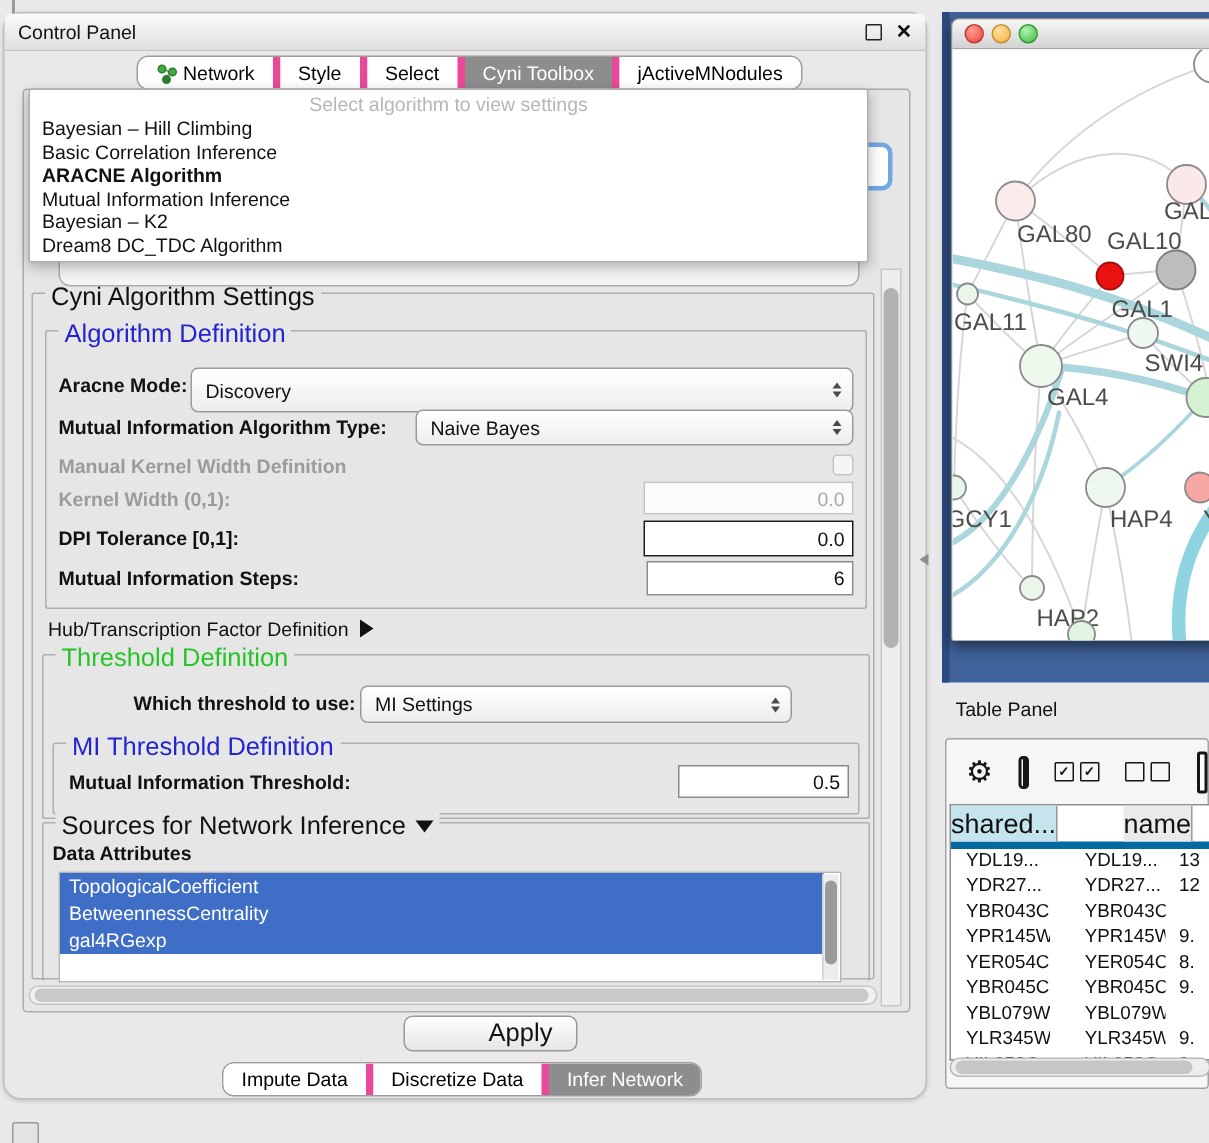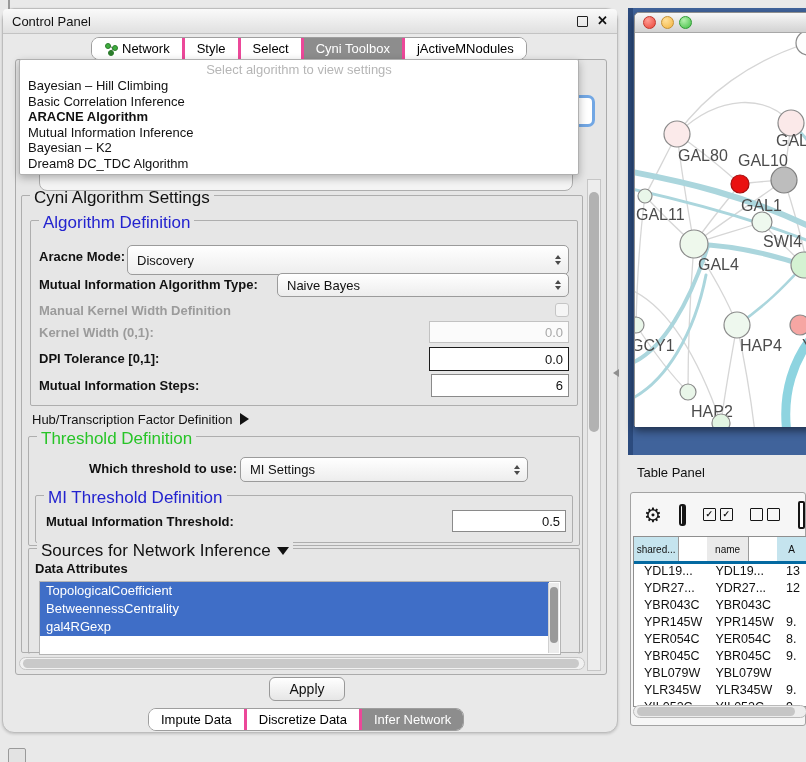--- a/index.html
+++ b/index.html
@@ -11,21 +11,21 @@
   .cp-titlebar{position:absolute;left:0;top:0;right:0;height:25px;
       background:linear-gradient(#fafafa,#e0e0e0);border-bottom:1px solid #c3c3c3;
       border-radius:4px 4px 0 0;display:flex;align-items:center;padding:0 9px;box-sizing:border-box;}
   .cp-title{font-size:13px;}
   .cp-btns{margin-left:auto;display:flex;align-items:center;gap:9px;}
   .float-ico{width:9px;height:9px;border:1.6px solid #222;border-radius:1px;}
   .close-ico{font-size:13px;font-weight:bold;line-height:10px;color:#111;}
   
   .seg{position:absolute;display:flex;background:#fff;border:1px solid #9e9e9e;border-radius:8px;
        overflow:hidden;font-size:13px;}
-  .seg .tab{padding:3px 12px;display:flex;align-items:center;gap:5px;border-right:3px solid #ec4899;
+  .seg .tab{padding:3px 12px;display:flex;align-items:center;gap:5px;border-right:5px solid #ec4899;
        white-space:nowrap;background:#fff;color:#000;}
   .seg .tab:last-child{border-right:none;}
   .seg .tab.sel{background:#8d8d8d;color:#fff;}
   .top-tabs{left:88px;top:28px;}
   .bot-tabs{left:145px;top:699px;}
   .net-ico{width:13px;height:13px;position:relative;}
   .net-ico i{position:absolute;border-radius:50%;background:#3fae3f;border:1px solid #2c7d2c;width:4px;height:4px;}
   .net-ico b{position:absolute;background:#8a8a8a;height:1px;}
   
   .content-panel{position:absolute;left:12px;top:50px;width:592px;height:616px;
@@ -72,23 +72,23 @@
   .list-sb{position:absolute;right:1px;top:1px;bottom:1px;width:10px;background:#ececec;border-left:1px solid #d0d0d0;}
   .list-sb .th{position:absolute;left:1px;right:1px;top:4px;height:56px;background:#9a9a9a;border-radius:5px;}
   
   .vsb{position:absolute;left:584px;top:170px;width:14px;height:492px;background:#ededed;
       border:1px solid #c6c6c6;box-sizing:border-box;}
   .vsb .th{position:absolute;left:1px;width:10px;top:12px;height:240px;background:#b2b2b2;border-radius:5px;}
   .hsb{position:absolute;left:16px;top:648px;width:566px;height:13px;background:#f1f1f1;
       border:1px solid #c6c6c6;border-radius:7px;box-sizing:border-box;}
   .hsb .th{position:absolute;top:1px;bottom:1px;left:3px;width:556px;background:#c9c9c9;border-radius:6px;}
   
-  .apply{position:absolute;left:266px;top:668px;width:74px;height:22px;font-size:14px;
+  .apply{position:absolute;left:266px;top:668px;width:74px;height:22px;font-size:17px;
       background:linear-gradient(#ffffff,#e6e6e6);border:1px solid #999;border-radius:6px;
-      display:flex;align-items:center;justify-content:center;}
+      display:flex;align-items:center;justify-content:center;padding-left:40px;}
   
   .blue-panel{position:absolute;left:628px;top:8px;width:178px;height:447px;background:#40639b;
       border-left:5px solid #2c4b7e;box-sizing:border-box;}
   .net-win{position:absolute;left:634px;top:12px;width:180px;height:415px;background:#fff;
       border:1px solid #8f8f8f;border-radius:5px 5px 2px 2px;box-shadow:0 4px 9px rgba(0,0,0,.5);box-sizing:border-box;}
   .net-title{height:19px;background:linear-gradient(#f7f7f7,#d2d2d2);border-bottom:1px solid #a8a8a8;
       border-radius:5px 5px 0 0;display:flex;align-items:center;padding-left:8px;gap:5px;}
   .tl{width:13px;height:13px;border-radius:50%;box-sizing:border-box;}
   .tl.red{background:radial-gradient(circle at 35% 30%,#ff9d94,#ea4438);border:1px solid #c2362c;}
   .tl.yel{background:radial-gradient(circle at 35% 30%,#ffe09a,#f3b440);border:1px solid #c59032;}
@@ -103,25 +103,25 @@
   .gear{font-size:20px;line-height:20px;color:#151515;margin-left:13px;}
   .cols-ico{width:20px;height:22px;border:2.4px solid #151515;border-radius:3px;margin-left:17px;
       display:flex;box-sizing:border-box;}
   .cols-ico i{width:50%;border-right:2.4px solid #151515;}
   .ckpair{display:flex;gap:4px;margin-left:17px;}
   .ck{width:11px;height:11px;border:1.7px solid #151515;border-radius:1px;font-size:9px;font-weight:bold;
       line-height:10px;text-align:center;box-sizing:content-box;color:#151515;}
   .doc-ico{width:18px;height:24px;border:2.4px solid #151515;border-radius:2px;margin-left:18px;background:#fff;}
   .tbl{position:absolute;left:2px;top:43px;right:-2px;height:169px;border:1px solid #8f8f8f;
       border-right:none;background:#fff;overflow:hidden;}
-  .thead{display:flex;height:24px;border-bottom:3px solid #0369a1;font-size:10px;gap:28px;}
+  .thead{display:flex;height:24px;border-bottom:5px solid #0369a1;font-size:18px;gap:28px;}
   .th-cell{display:flex;align-items:center;justify-content:center;border-right:1px solid #9a9a9a;
       box-sizing:border-box;background:#c5e4ee;}
   .th-cell.gray{background:#eaeaea;}
-  .c1{width:80px;} .c2{width:74px;} .c3{flex:1;min-width:30px;}
+  .c1{width:80px;} .c2{width:74px;margin-left:16px;} .c3{flex:1;min-width:30px;}
   .trow{display:flex;height:17px;font-size:12.5px;}
   .trow .tcell{white-space:nowrap;overflow:hidden;box-sizing:border-box;}
   .trow .c1{padding-left:10px;} .trow .c2{padding-left:7px;} .trow .c3{padding-left:9px;}
   .tp-hsb{position:absolute;left:2px;right:-2px;top:212px;height:13px;background:#ededed;
       border:1px solid #b9b9b9;border-radius:7px;box-sizing:border-box;}
   .tp-hsb .th{position:absolute;top:1px;bottom:1px;left:3px;width:158px;background:#c6c6c6;border-radius:6px;}
   
   .divider-handle{position:absolute;left:613px;top:369px;width:0;height:0;
       border-top:4px solid transparent;border-bottom:4px solid transparent;border-right:6px solid #8e8e8e;}
   .edge-artifact{position:absolute;left:8px;top:0;width:2px;height:13px;background:#9a9a9a;}

